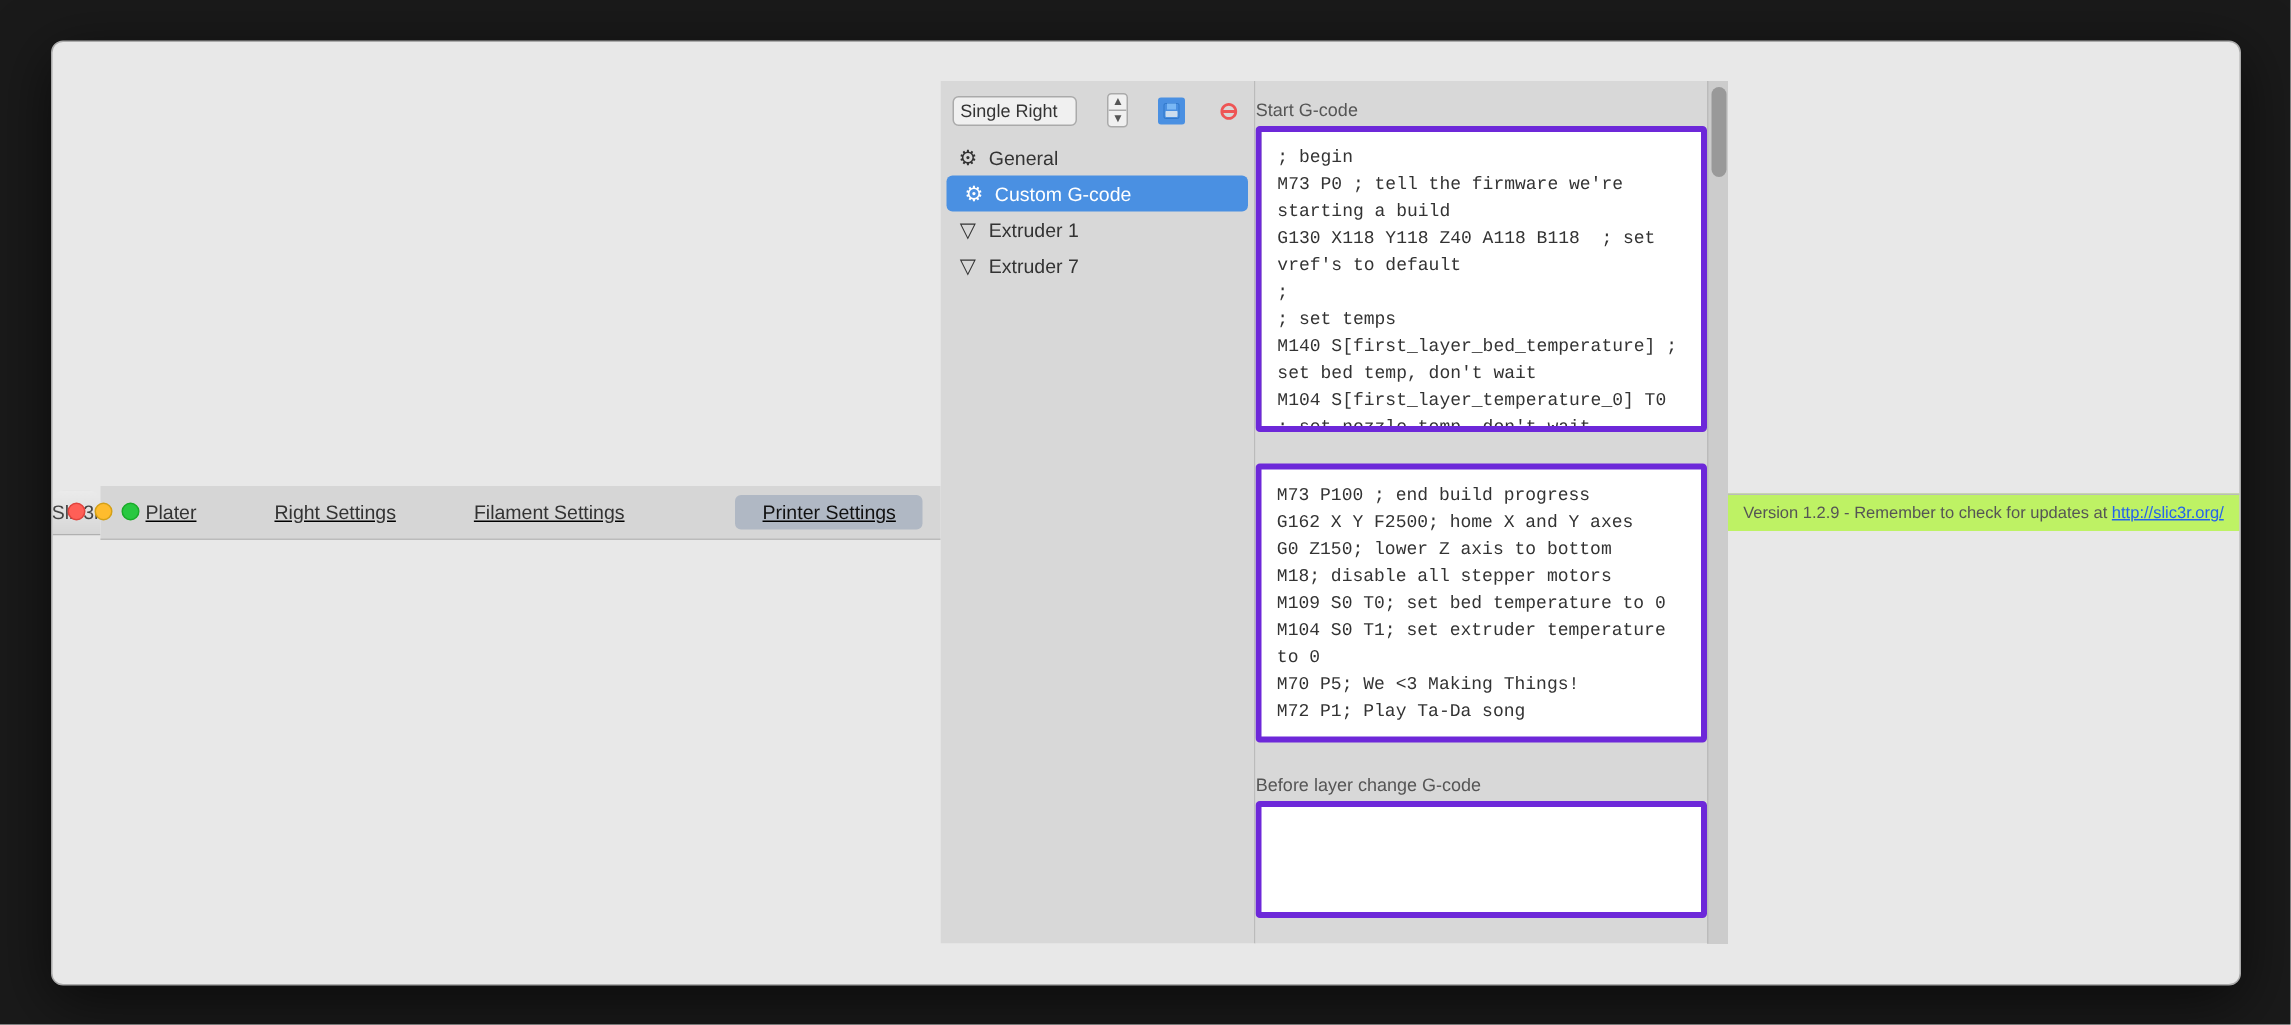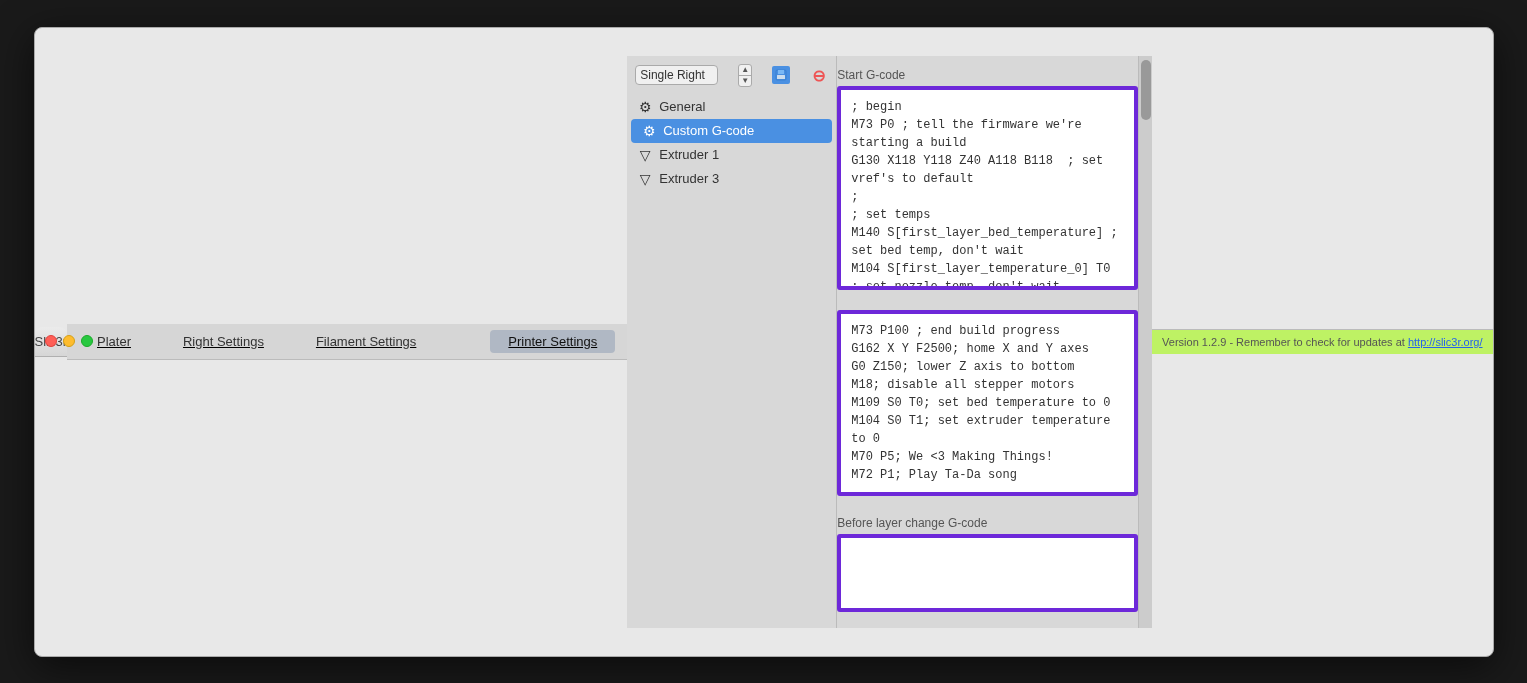--- a/index.html
+++ b/index.html
@@ -340,21 +340,21 @@
         <span>Custom G-code</span>
       </div>
 
       <div class="sidebar-item">
         <span class="sidebar-icon">▽</span>
         <span>Extruder 1</span>
       </div>
 
       <div class="sidebar-item">
         <span class="sidebar-icon">▽</span>
-        <span>Extruder 3</span>
+        <span>Extruder 7</span>
       </div>
     </div>
 
     <div class="content">
 
       <div>
         <div class="section-label">Start G-code</div>
         <textarea class="code-editor" rows="10" style="">; begin
 M73 P0 ; tell the firmware we're starting a build
 G130 X118 Y118 Z40 A118 B118  ; set vref's to default

